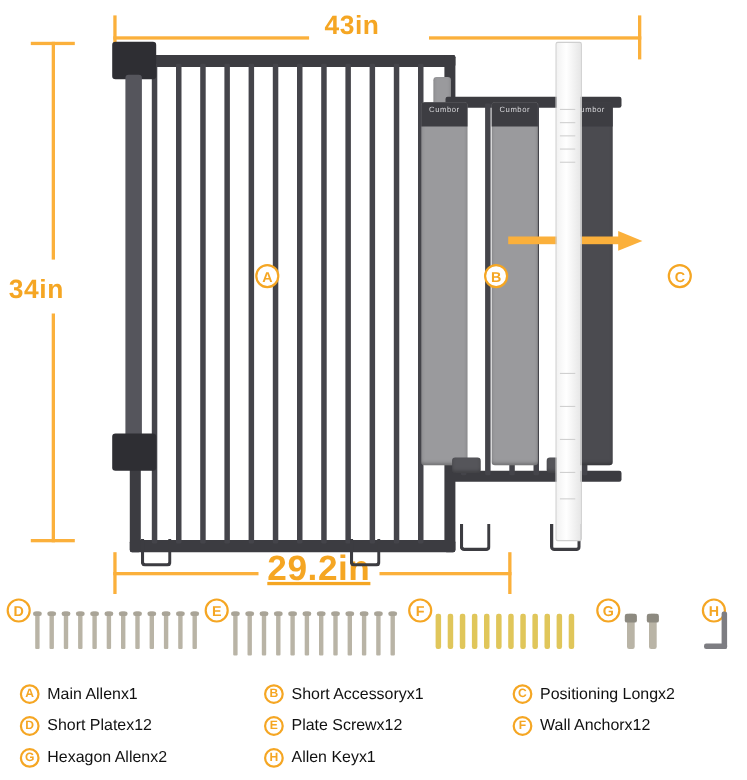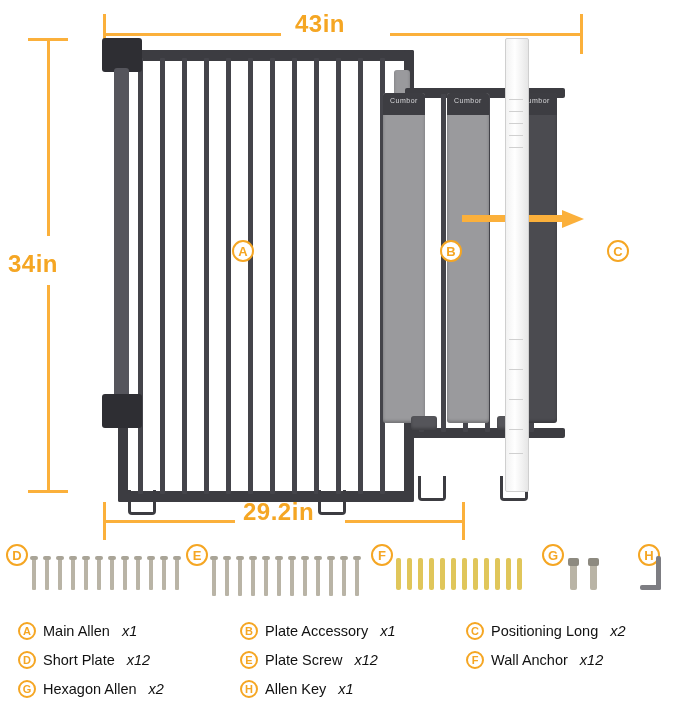--- a/index.html
+++ b/index.html
@@ -14,21 +14,21 @@
 
   
   .dim-label{
     position:absolute;
     color:#F5A623;
     font-weight:bold;
     letter-spacing:.5px;
   }
   #dim-top-label{left:295px;top:10px;font-size:24px;}
   #dim-left-label{left:8px;top:250px;font-size:24px;}
-  #dim-bottom-label{left:243px;top:498px;font-size:24px;}
+  #dim-bottom-label{left:243px;top:498px;font-size:32px;text-decoration:underline;}
 
   .dim-line{position:absolute;background:#FBB03B;}
   
   #dim-top-line-left{left:103px;top:33px;width:178px;height:3px;}
   #dim-top-line-right{left:390px;top:33px;width:193px;height:3px;}
   #dim-top-tick-l{left:103px;top:14px;width:3px;height:40px;}
   #dim-top-tick-r{left:580px;top:14px;width:3px;height:40px;}
   
   #dim-left-line-top{left:47px;top:38px;width:3px;height:198px;}
   #dim-left-line-bot{left:47px;top:285px;width:3px;height:208px;}
@@ -133,21 +133,21 @@
   #leg-row-3{top:58px;}
   .leg-item{position:absolute;display:flex;align-items:center;height:26px;}
   .leg-badge{
     width:18px;height:18px;border-radius:50%;
     border:2px solid #F5A623;color:#F5A623;
     font-size:11px;font-weight:bold;
     display:flex;align-items:center;justify-content:center;
     box-sizing:border-box;margin-right:7px;flex:none;
   }
   .leg-name{font-size:14.5px;color:#111;}
-  .leg-qty{font-size:14.5px;color:#111;margin-left:12px;font-style:italic;}
+  .leg-qty{font-size:14.5px;color:#111;}
   .col1{left:18px;}
   .col2{left:240px;}
   .col3{left:466px;}
 </style>
 </head>
 <body>
 
 <div class="stage">
 
   <div class="dim-line" id="dim-top-line-left"></div>
@@ -373,21 +373,21 @@
   <div id="legend">
 
     <div class="leg-row" id="leg-row-1">
       <div class="leg-item col1">
         <div class="leg-badge">A</div>
         <div class="leg-name">Main Allen</div>
         <div class="leg-qty">x1</div>
       </div>
       <div class="leg-item col2">
         <div class="leg-badge">B</div>
-        <div class="leg-name">Plate Accessory</div>
+        <div class="leg-name">Short Accessory</div>
         <div class="leg-qty">x1</div>
       </div>
       <div class="leg-item col3">
         <div class="leg-badge">C</div>
         <div class="leg-name">Positioning Long</div>
         <div class="leg-qty">x2</div>
       </div>
     </div>
 
     <div class="leg-row" id="leg-row-2">

